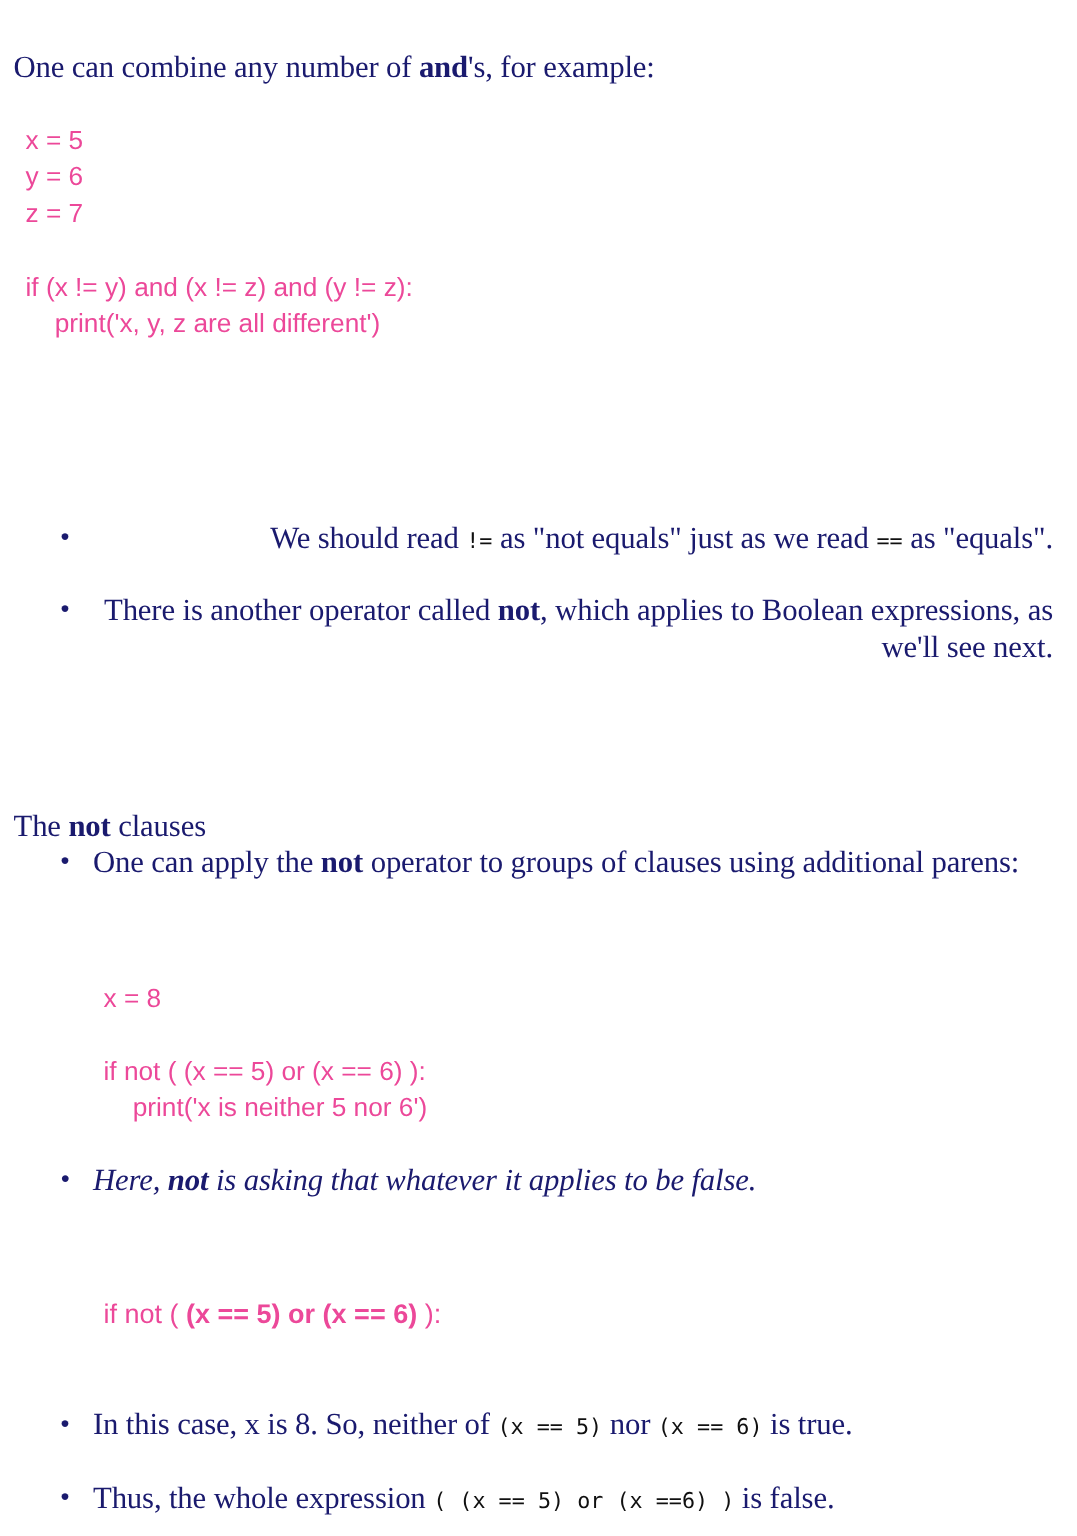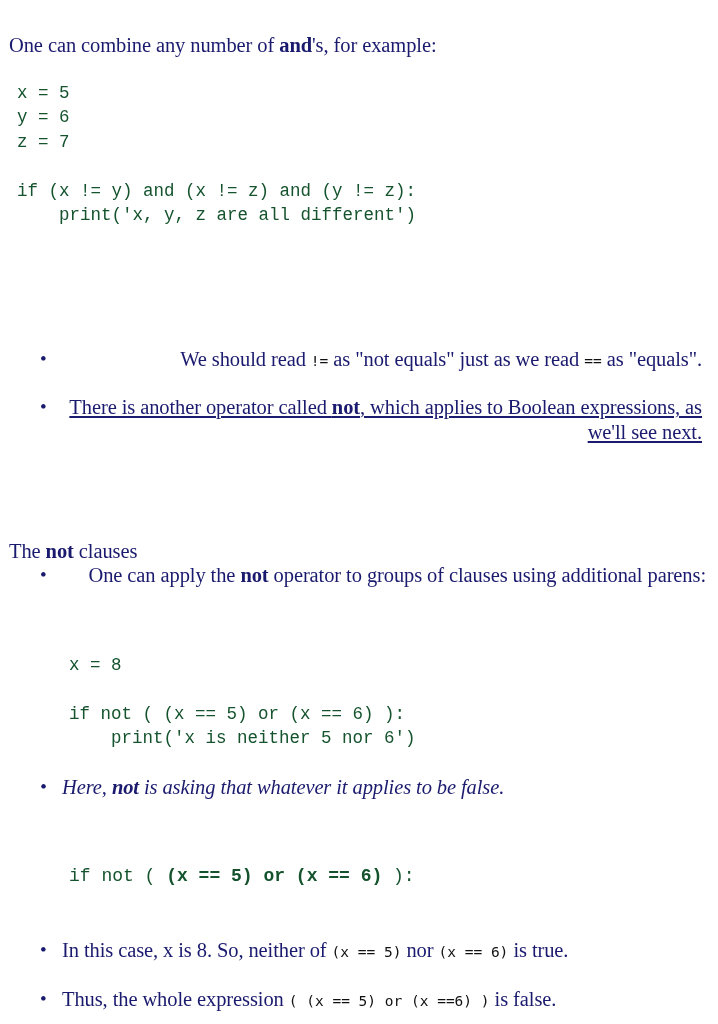--- a/index.html
+++ b/index.html
@@ -35,24 +35,24 @@
     position: absolute;
     left: 9px;
     top: 12px;
     width: 700px;
   }
   b, .b { font-weight: bold; }
 
   
   .codeblock {
     position: absolute;
-    font-family: Liberation Mono, monospace;
+    font-family: Liberation Sans, sans-serif;
     font-size: 17.5px;
     line-height: 24.5px;
-    color: #14532d;
+    color: #ec4899;
     white-space: pre;
     letter-spacing: 0px;
   }
   #code-and-example { left: 17px; top: 63px; }
   #code-not-example { left: 69px; top: 635px; }
   #code-expression   {
     left: 69px; top: 864px;
     font-size: 18px;
   }
   #code-expression .bold { font-weight: bold; }
@@ -91,23 +91,23 @@
   .bullets li::before {
     content: "\2022";
     position: absolute;
     left: 8px;
     top: -1px;
     font-family: "Liberation Serif", "DejaVu Serif", serif;
     font-size: 19px;
     color: #1a1a6e;
   }
   #bullets-difference { left: 32px; top: 347px; width: 670px; text-align: right; }
-  #bullets-difference li + li { margin-top: 21px; text-decoration: underline; }
+  #bullets-difference li + li { margin-top: 21px; }
 
-  #bullets-not-a { left: 32px; top: 563px; width: 674px; text-align: right; }
+  #bullets-not-a { left: 32px; top: 563px; width: 674px; }
 
   #bullets-not-b { left: 32px; top: 775px; width: 674px; font-style: italic; }
   #bullets-not-b li + li { margin-top: 22px; }
 
   #bullets-not-c { left: 32px; top: 938px; width: 674px; }
   #bullets-not-c li + li { margin-top: 22px; }
 </style>
 </head>
 <body>
 

